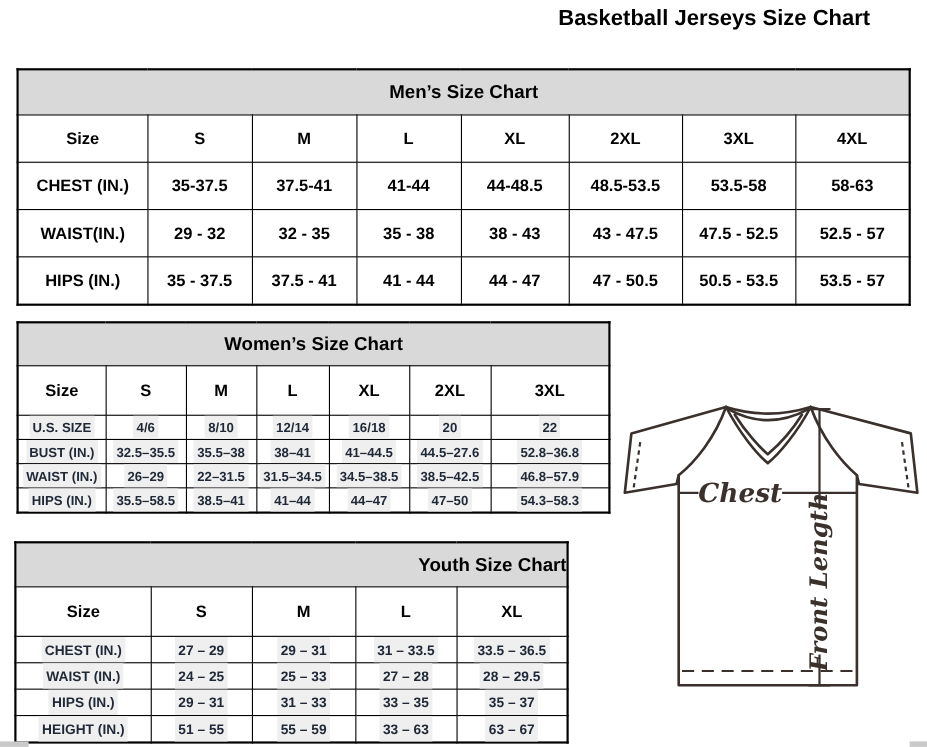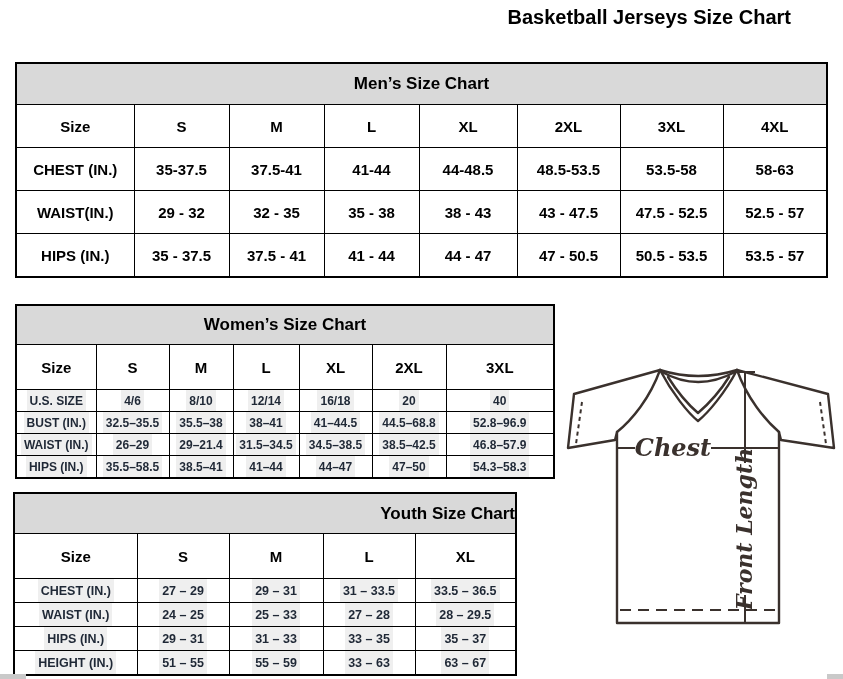--- a/index.html
+++ b/index.html
@@ -12,21 +12,21 @@
   th,td{border:1px solid #000;text-align:center;vertical-align:middle;padding:0;
         font-weight:bold;overflow:hidden;white-space:nowrap;}
   tr.band th{background:#d9d9d9;font-size:17px;}
   tr.cols th{font-size:15px;}
   
   .mens{left:15px;top:62px;width:811px;}
   .mens tr.band th{height:40px;}
   .mens tr.cols th{height:42px;}
   .mens tbody th,.mens tbody td{height:42px;font-size:15px;}
   
-  .womens{left:15px;top:304px;width:538px;}
+  .womens{left:15px;top:292px;width:538px;}
   .womens tr.band th{height:38px;}
   .womens tr.cols th{height:44px;}
   .womens tbody th,.womens tbody td{height:21px;font-size:12px;color:#1f2836;}
   
   .youth{left:13px;top:492px;width:502px;}
   .youth tr.band th{height:39px;text-align:right;}
   .youth tr.cols th{height:44px;}
   .youth tbody th,.youth tbody td{height:23px;font-size:12.5px;color:#1f2836;}
   .hl{background:#efefef;padding:16px 3px;}
   
@@ -130,35 +130,35 @@
       </tr>
     </thead>
     <tbody>
       <tr>
         <th><span class="hl">U.S. SIZE</span></th>
         <td><span class="hl">4/6</span></td>
         <td><span class="hl">8/10</span></td>
         <td><span class="hl">12/14</span></td>
         <td><span class="hl">16/18</span></td>
         <td><span class="hl">20</span></td>
-        <td><span class="hl">40</span></td>
+        <td><span class="hl">22</span></td>
       </tr>
       <tr>
         <th><span class="hl">BUST (IN.)</span></th>
         <td><span class="hl">32.5–35.5</span></td>
         <td><span class="hl">35.5–38</span></td>
         <td><span class="hl">38–41</span></td>
         <td><span class="hl">41–44.5</span></td>
-        <td><span class="hl">44.5–68.8</span></td>
-        <td><span class="hl">52.8–96.9</span></td>
+        <td><span class="hl">44.5–27.6</span></td>
+        <td><span class="hl">52.8–36.8</span></td>
       </tr>
       <tr>
         <th><span class="hl">WAIST (IN.)</span></th>
         <td><span class="hl">26–29</span></td>
-        <td><span class="hl">29–21.4</span></td>
+        <td><span class="hl">22–31.5</span></td>
         <td><span class="hl">31.5–34.5</span></td>
         <td><span class="hl">34.5–38.5</span></td>
         <td><span class="hl">38.5–42.5</span></td>
         <td><span class="hl">46.8–57.9</span></td>
       </tr>
       <tr>
         <th><span class="hl">HIPS (IN.)</span></th>
         <td><span class="hl">35.5–58.5</span></td>
         <td><span class="hl">38.5–41</span></td>
         <td><span class="hl">41–44</span></td>

